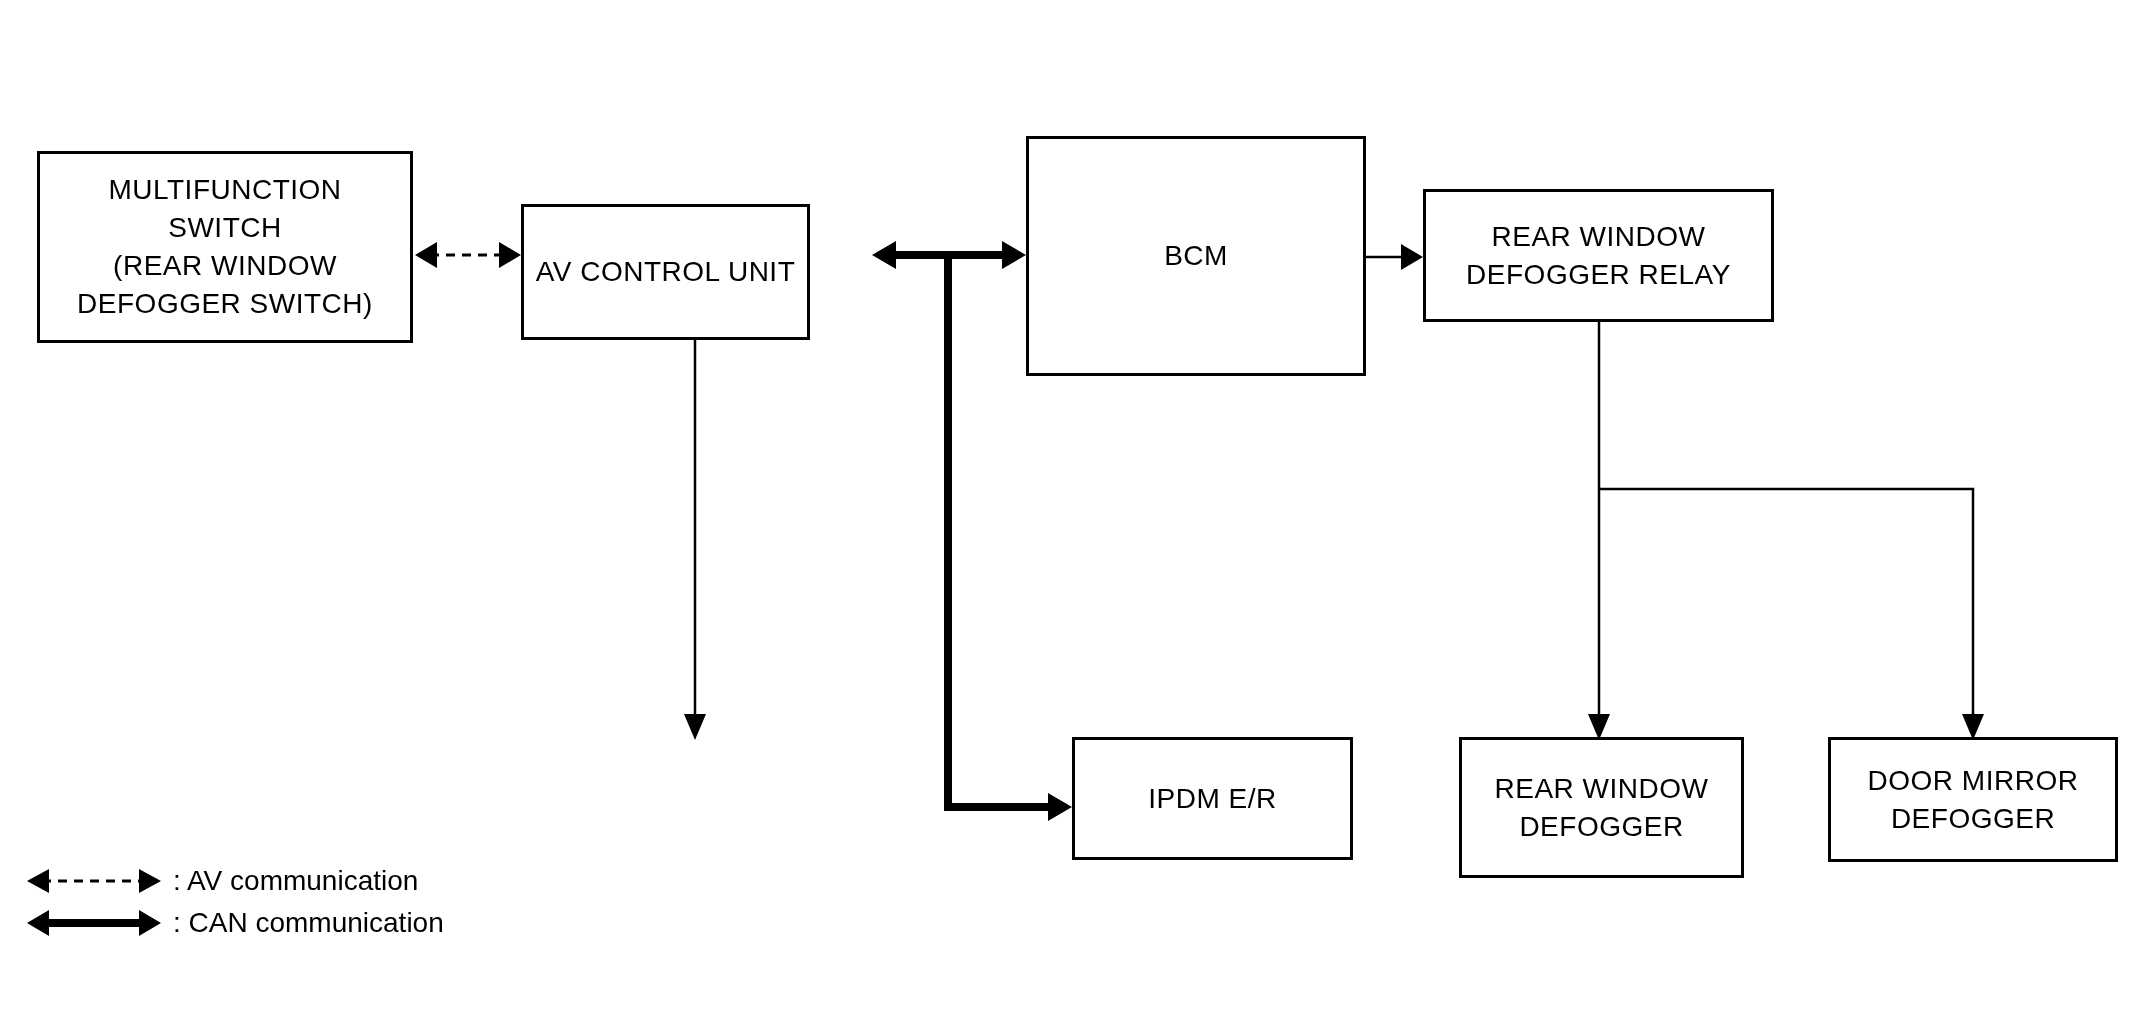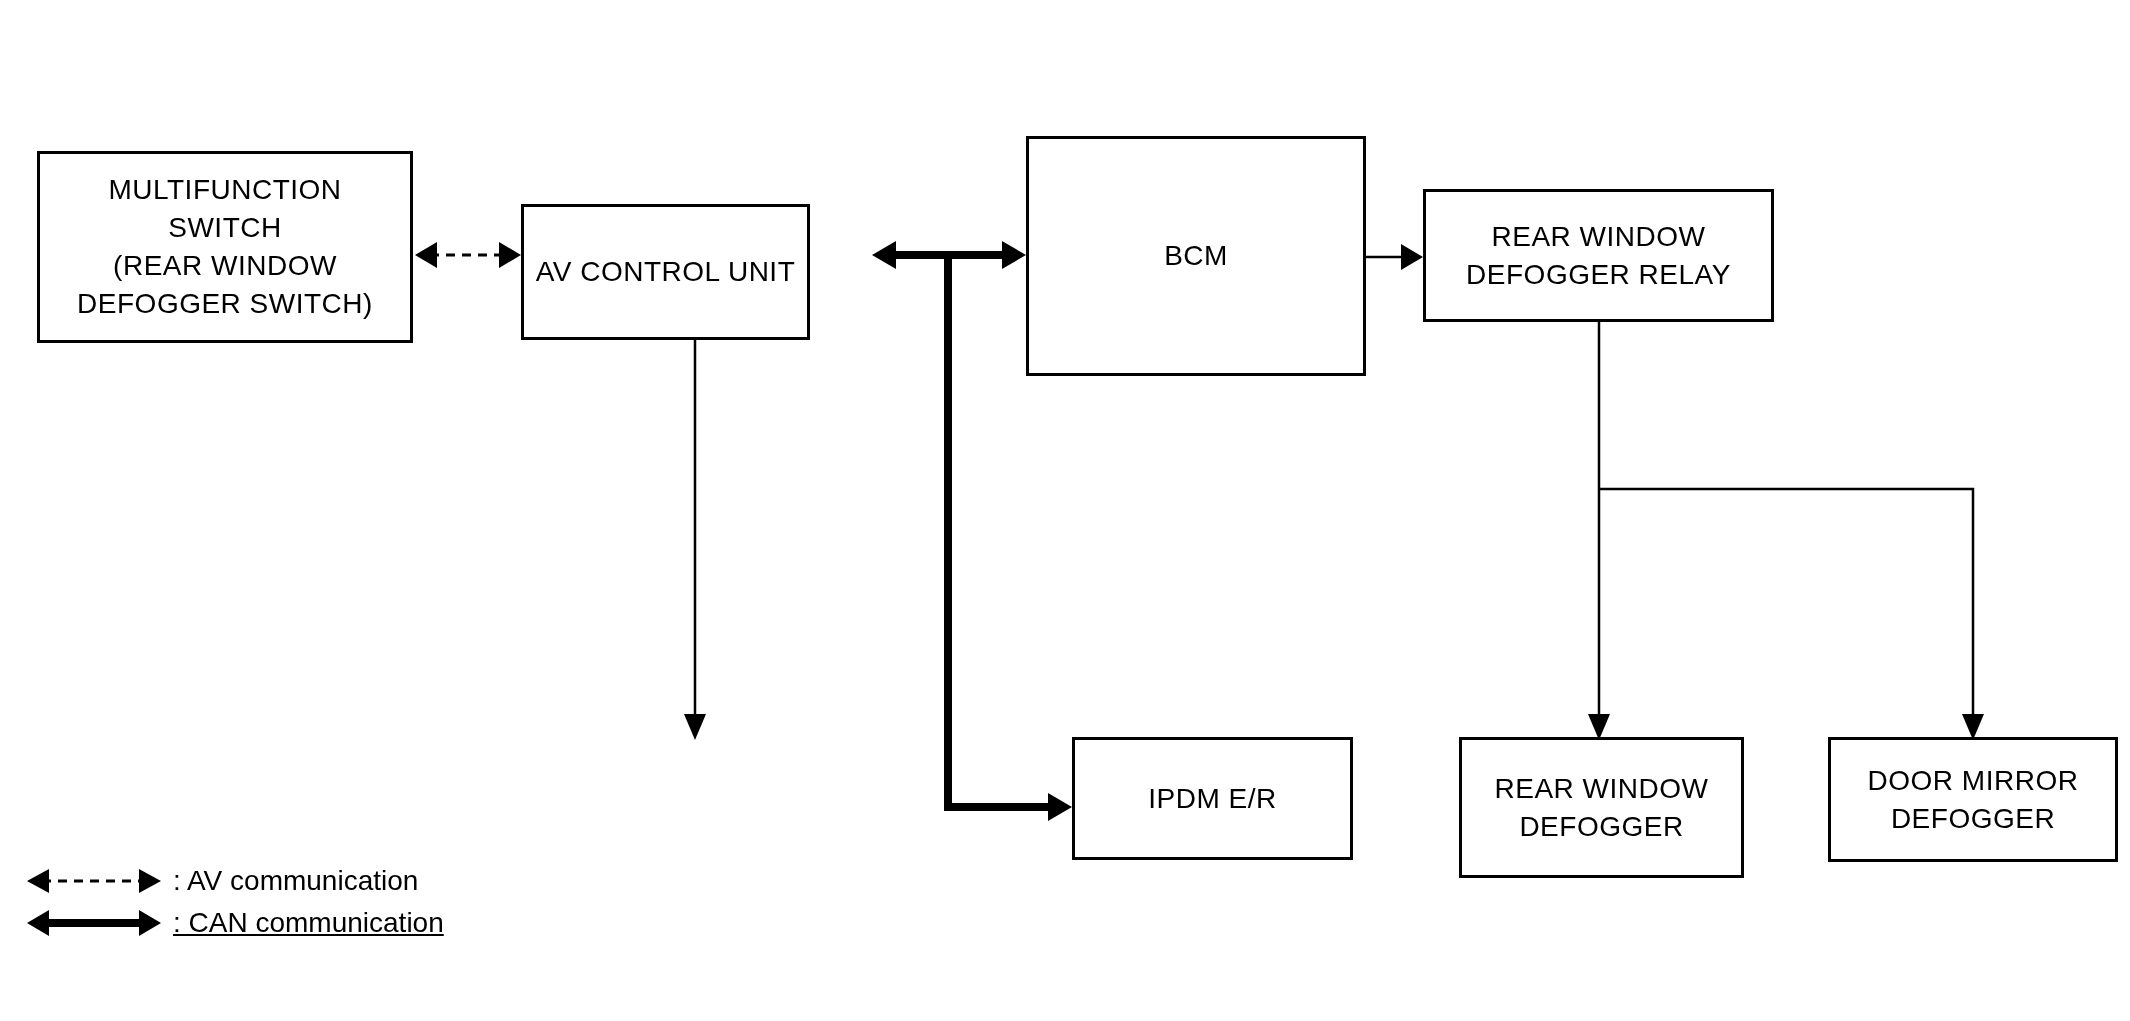--- a/index.html
+++ b/index.html
@@ -135,21 +135,21 @@
 
   <div class="legend-row" style="left:26px; top:866px;">
     <svg width="136" height="30" viewBox="0 0 136 30">
       <line x1="16" y1="15" x2="120" y2="15" stroke="#000" stroke-width="3" stroke-dasharray="9 7"></line>
       <polygon points="1,15 23,3 23,27" fill="#000"></polygon>
       <polygon points="135,15 113,3 113,27" fill="#000"></polygon>
     </svg>
     <span class="legend-label">: AV communication</span>
   </div>
 
-  <div class="legend-row" style="left:26px; top:908px;text-decoration:underline;">
+  <div class="legend-row" style="left:26px; top:908px;">
     <svg width="136" height="30" viewBox="0 0 136 30">
       <line x1="14" y1="15" x2="122" y2="15" stroke="#000" stroke-width="8"></line>
       <polygon points="1,15 23,2 23,28" fill="#000"></polygon>
       <polygon points="135,15 113,2 113,28" fill="#000"></polygon>
     </svg>
     <span class="legend-label">: CAN communication</span>
   </div>
 
 </div>
 

